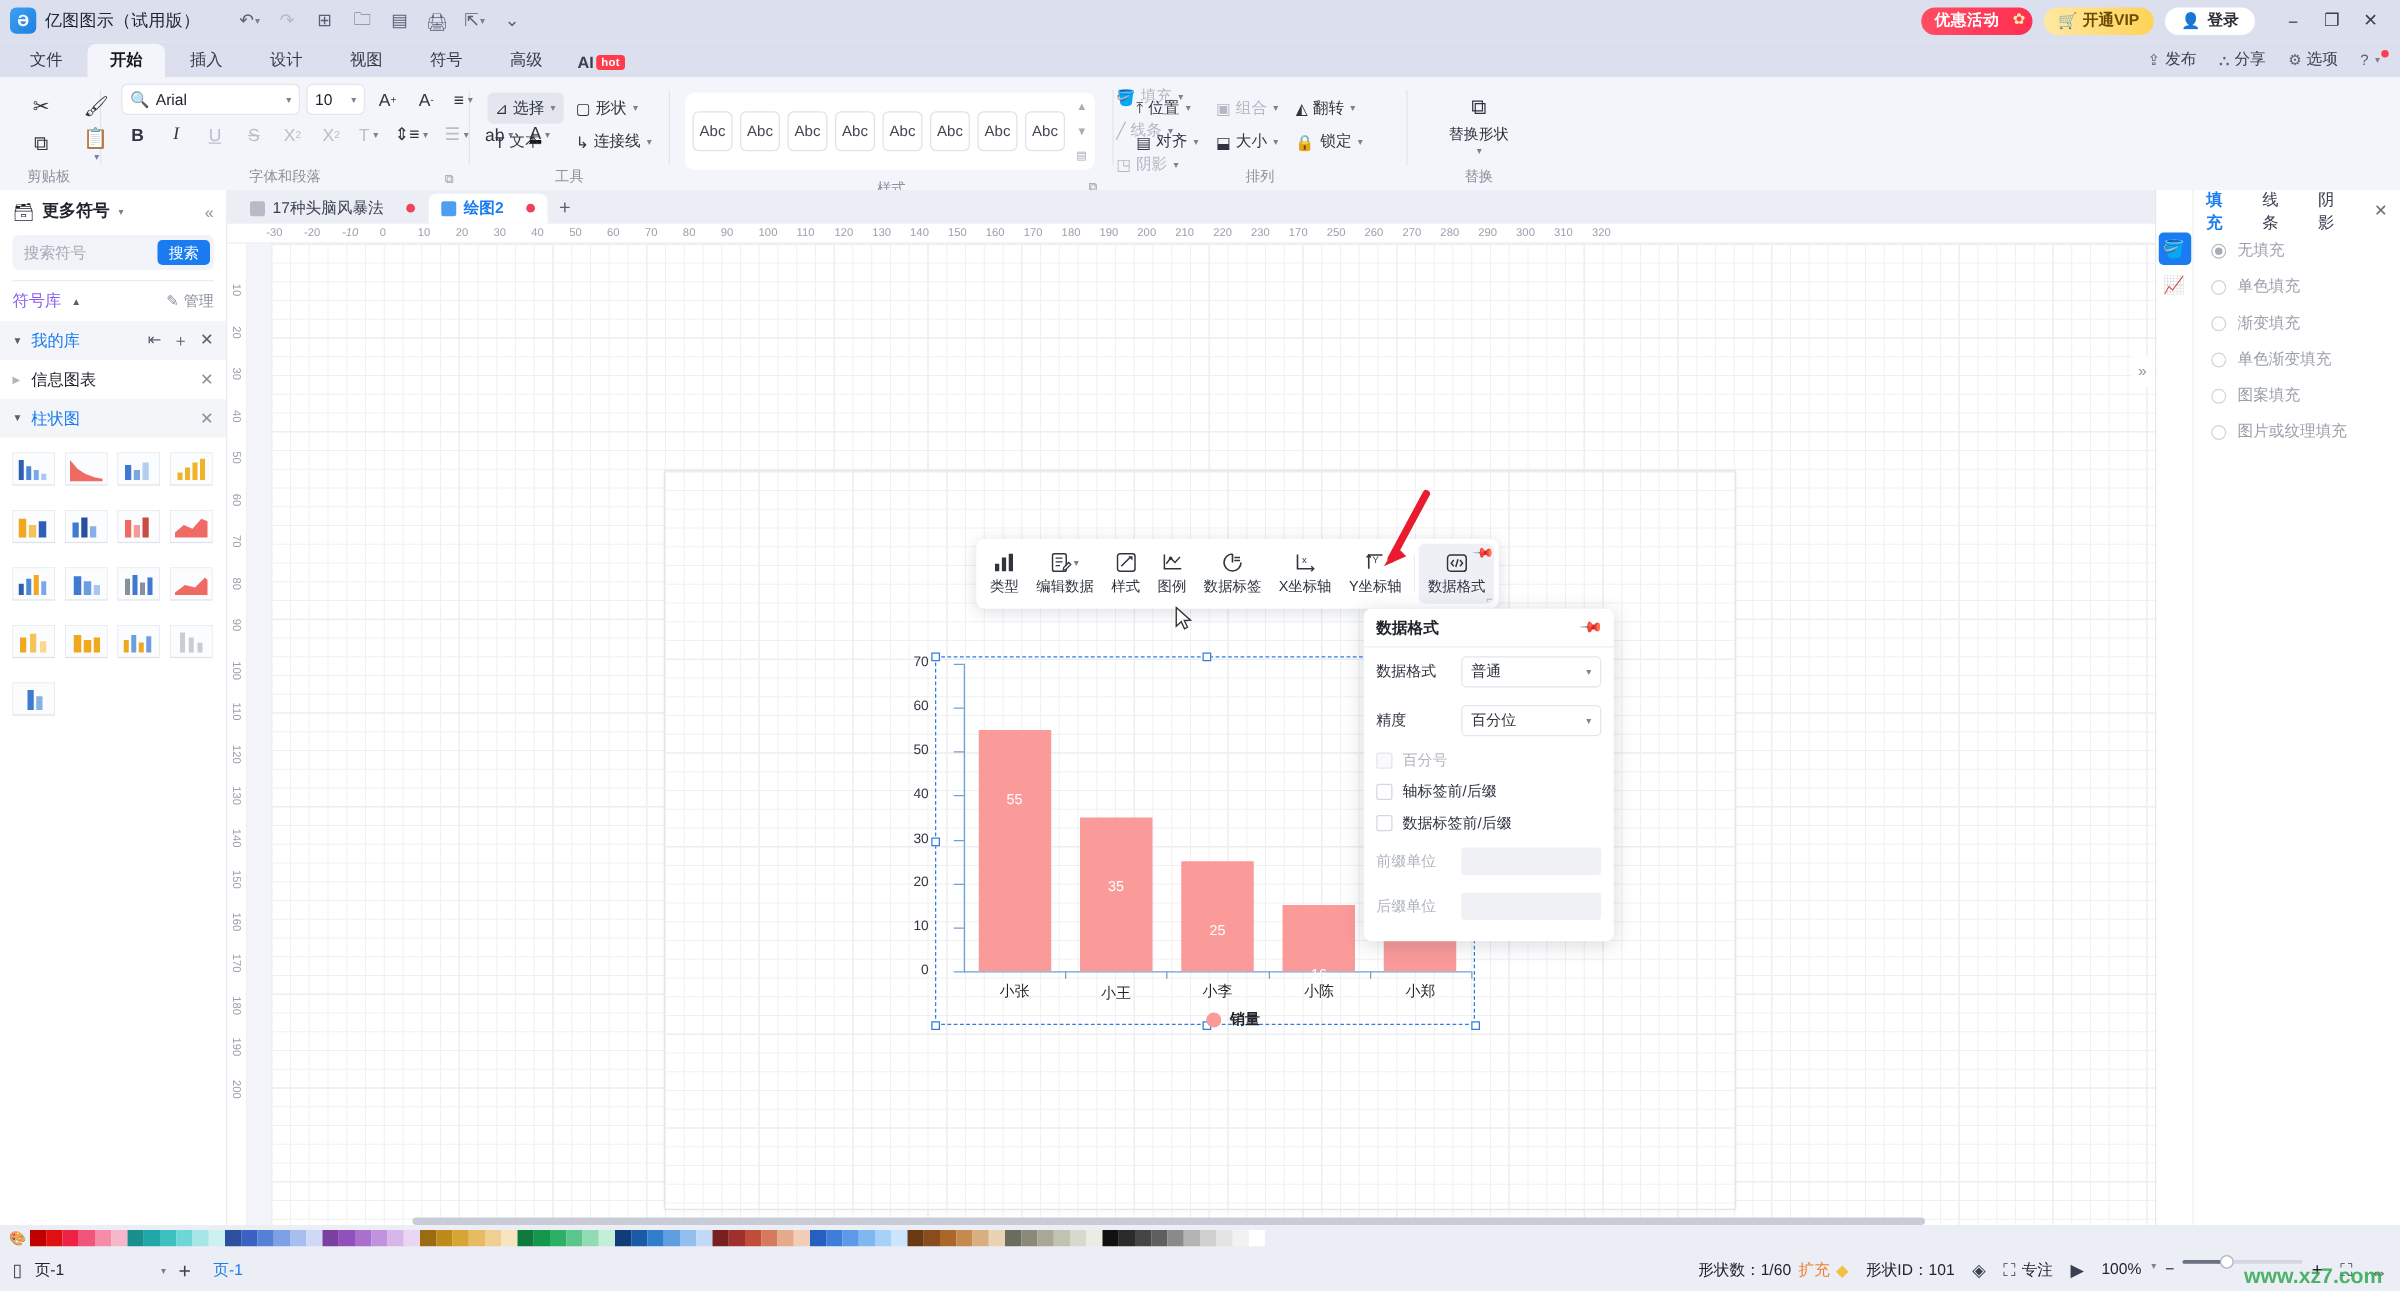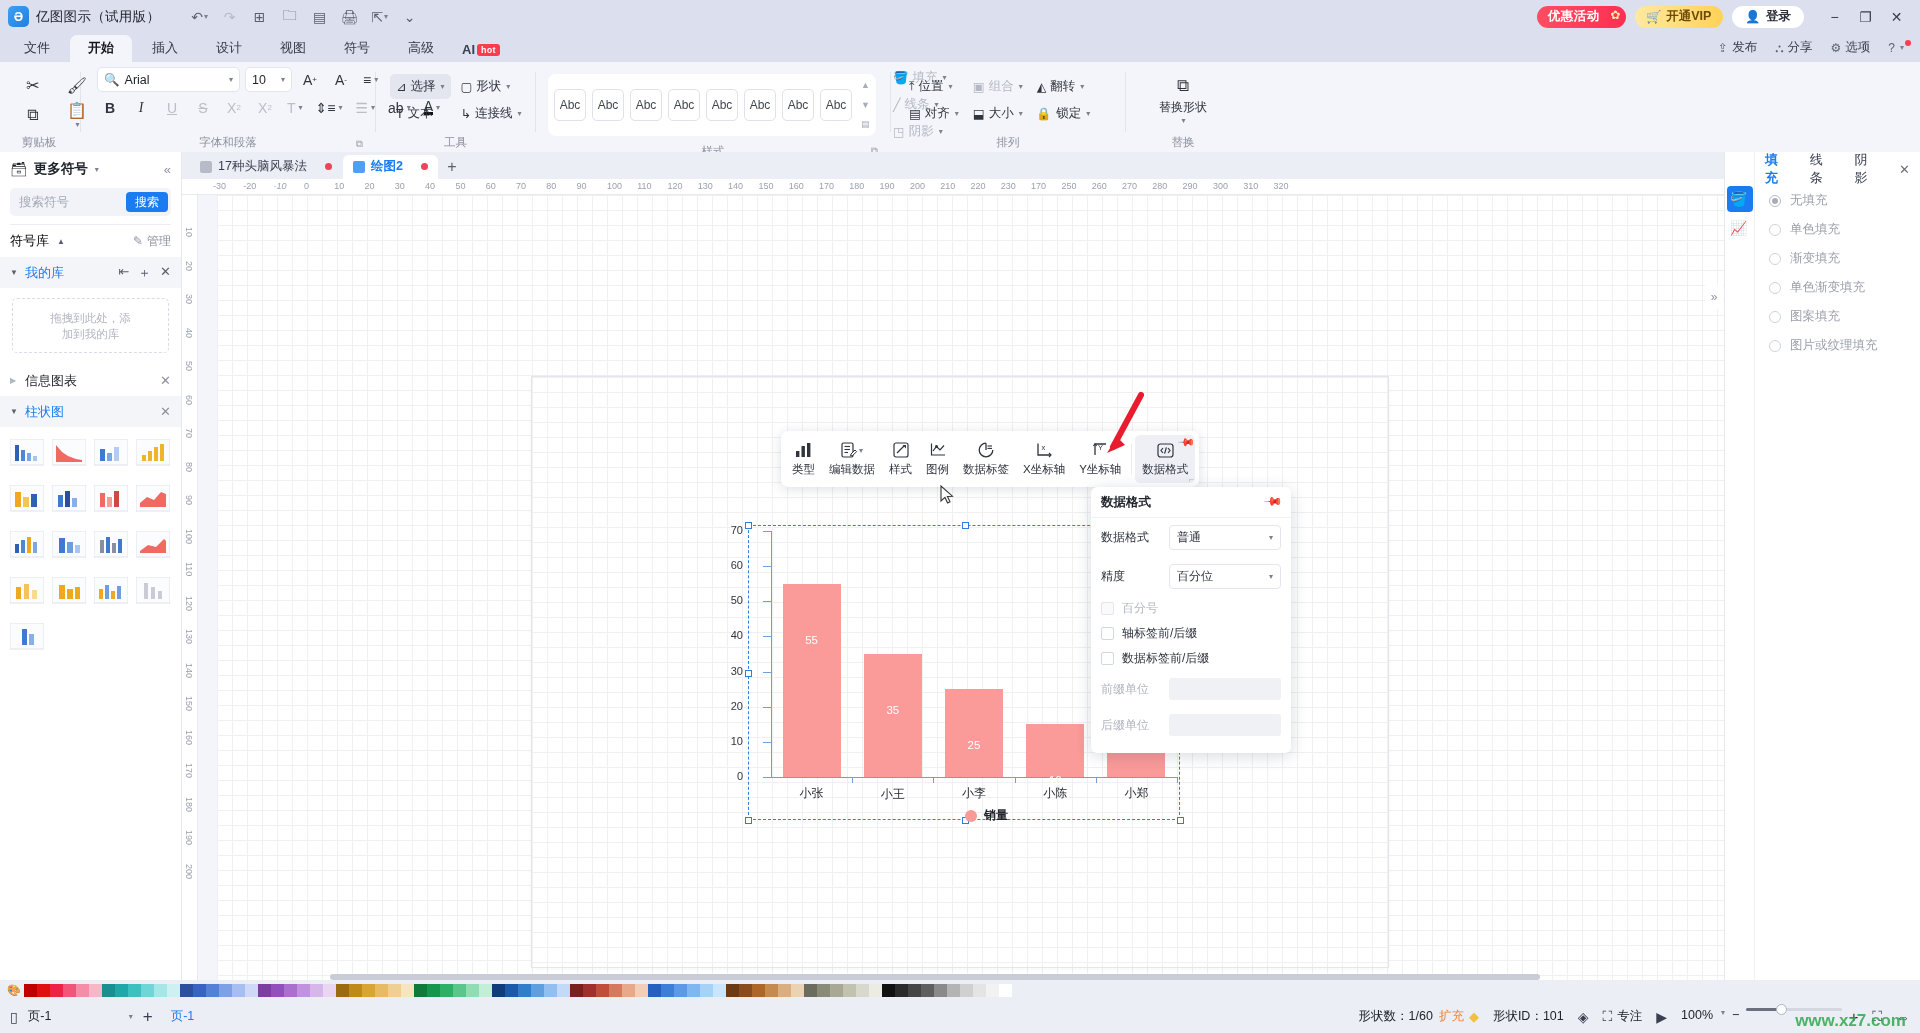--- a/index.html
+++ b/index.html
@@ -156,21 +156,21 @@
   }
   .lp-search .ph { font-size: 12.5px; color: #a3a9b5; }
   .btn-search {
     background: #1a7cf0; color: #fff; font-size: 12px; border-radius: 4px;
     padding: 3px 9px; line-height: 14px;
   }
   .lp-divider { height: 1px; background: #ebedf2; margin: 0 10px; }
   .lp-row {
     display: flex; align-items: center; height: 32px; padding: 0 10px; gap: 5px; font-size: 13px;
   }
-  .lp-row .lbl { color: #000000; }
+  .lp-row .lbl { color: #8b5cf6; }
   .lp-row .right { margin-left: auto; display: flex; align-items: center; gap: 8px; color: #8b919e; font-size: 12px; }
   .lp-group {
     display: flex; align-items: center; height: 31px; padding: 0 10px; gap: 6px;
     font-size: 13px; background: #f4f5f9;
   }
   .lp-group.plain { background: transparent; }
   .tri { font-size: 8px; color: #5a6070; width: 9px; }
   .tri.dim { color: #b0b5c0; }
   .dropzone {
     margin: 10px 12px 12px; height: 55px; border: 1px dashed #d9dce4; border-radius: 5px;
@@ -647,24 +647,20 @@
         </span>
       </div>
       <div class="lp-group">
         <span class="tri">▼</span>
         <span style="color:#1a7cf0">我的库</span>
         <span class="right" style="margin-left:auto;display:flex;gap:9px;color:#5a6070">
           <span>⇤</span>
           <span>＋</span>
           <span>✕</span>
         </span>
-      </div>
-      <div class="dropzone">
-        <div>拖拽到此处，添</div>
-        <div>加到我的库</div>
       </div>
       <div class="lp-group plain">
         <span class="tri dim">▶</span>
         <span>信息图表</span>
         <span class="right" style="margin-left:auto;color:#8b919e"><span>✕</span></span>
       </div>
       <div class="lp-group">
         <span class="tri">▼</span>
         <span style="color:#1a7cf0">柱状图</span>
         <span class="right" style="margin-left:auto;color:#8b919e"><span>✕</span></span>

